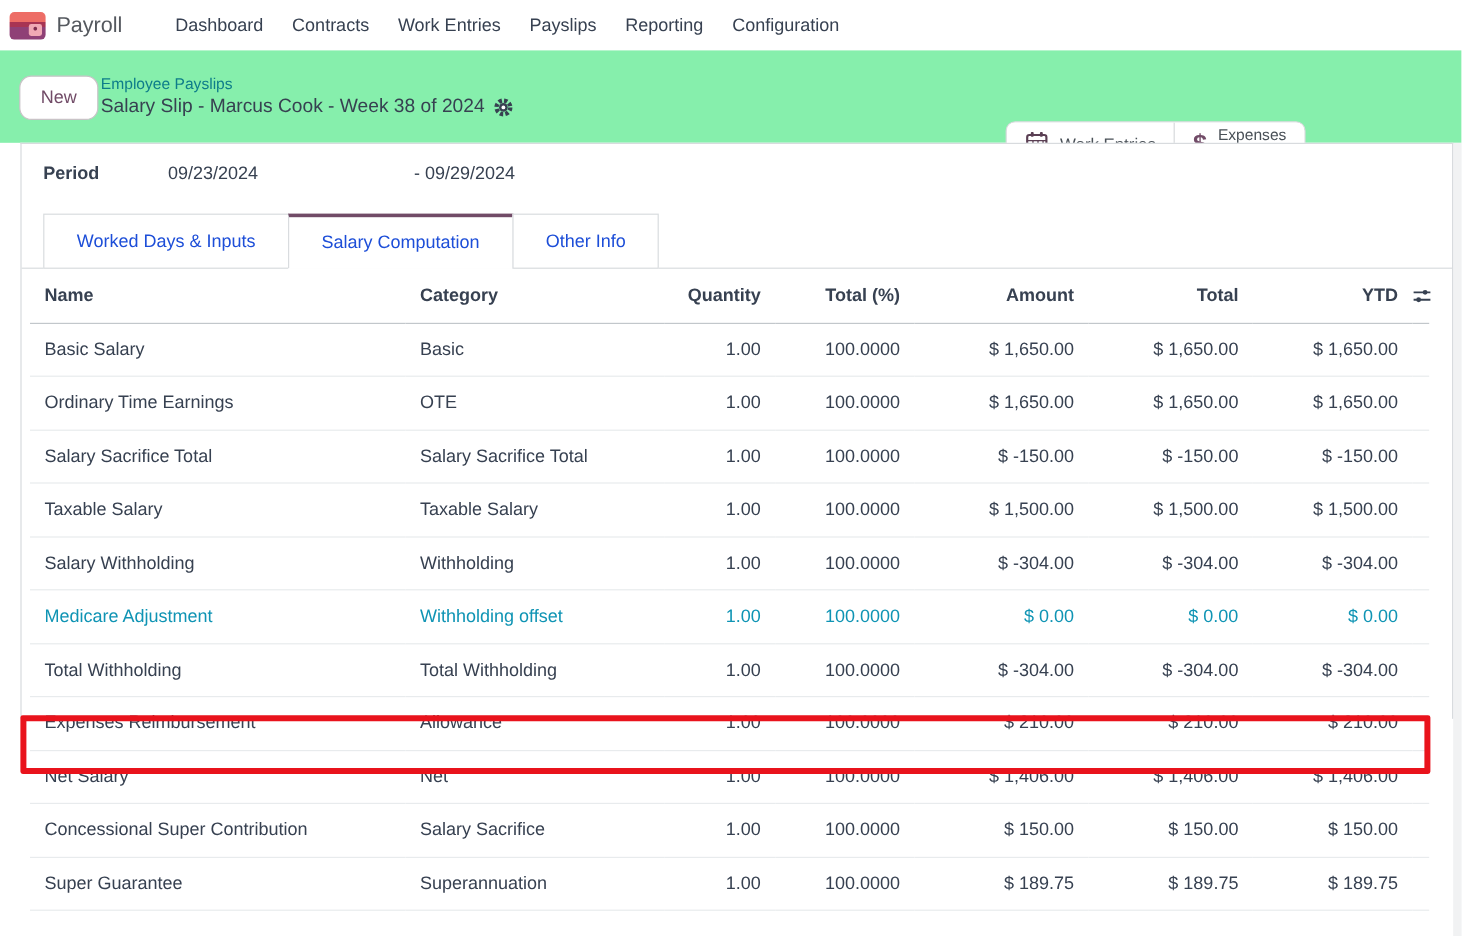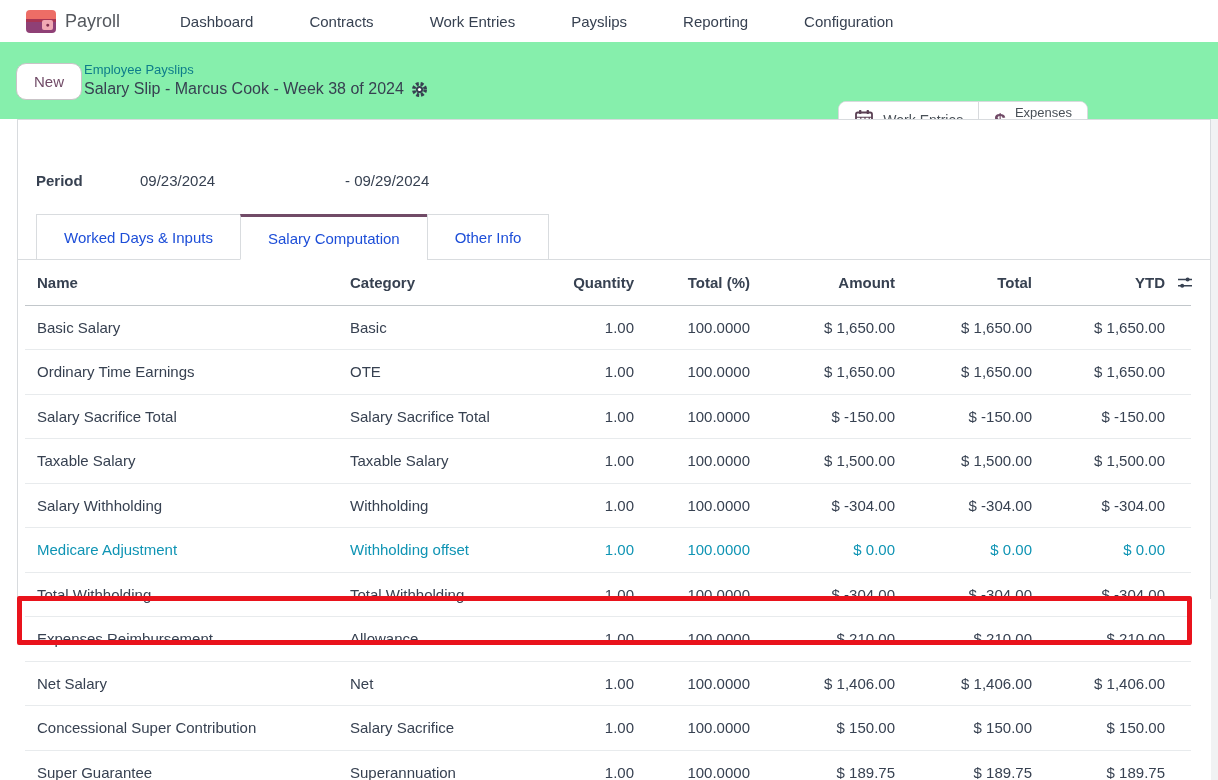--- a/index.html
+++ b/index.html
@@ -1,28 +1,28 @@
 <!DOCTYPE html>
 <html><head>
 <meta charset="utf-8">
 <style>
   * { margin:0; padding:0; box-sizing:border-box; }
   html,body { width:1218px; height:780px; background:#fff; overflow:hidden;
     font-family:"Liberation Sans","DejaVu Sans",sans-serif; color:#374151; }
 
   
-  .navbar { height:42px; display:flex; align-items:center; padding-left:26px; background:#fff; }
+  .navbar { height:42px; display:flex; align-items:center; padding-left:8px; background:#fff; }
   .app-logo { width:30px; height:23px; border-radius:4px; position:relative; overflow:hidden;
     background:linear-gradient(180deg,#ed6d66 0%,#ed6d66 38%,#a83453 38%,#a83453 54%,#8f4076 54%,#8f4076 100%);
     margin-right:9px; flex:0 0 auto; }
   .app-logo .badge-person { position:absolute; right:3px; bottom:3px; width:11px; height:10px;
     background:#f0a9b4; border-radius:2px; display:flex; align-items:center; justify-content:center;
     font-size:7px; color:#7e2d4e; line-height:1; }
   .brand { font-size:18px; color:#54585e; margin-right:32px; }
-  .nav-item { font-size:15px; color:#374151; text-decoration:none; margin:0 28px; cursor:pointer; white-space:nowrap; }
+  .nav-item { font-size:15px; color:#374151; text-decoration:none; margin:0 12px; cursor:pointer; white-space:nowrap; }
 
   
   .control-panel { position:relative; height:77px; background:#86efac; }
   .btn-new { position:absolute; left:16px; top:21px; height:37px; padding:0 17px;
     background:#fff; border:1px solid #c9c3c7; border-radius:10px;
     font-size:15px; color:#714B67; font-weight:500; cursor:pointer;
     font-family:"Liberation Sans",sans-serif; }
   .breadcrumb-block { position:absolute; left:84px; top:20px; }
   .breadcrumb-link { font-size:13px; font-weight:400; color:#0e7d8a; text-decoration:none; cursor:pointer; display:block; }
   .record-title { font-size:16px; color:#374151; margin-top:3px; display:flex; align-items:center; gap:7px; }
@@ -38,21 +38,21 @@
   .sb-stack span { font-size:13px; color:#495057; }
   .dollar-icon { font-size:21px; font-weight:700; color:#714B67; line-height:1; }
 
   
   .sheet { position:absolute; left:17px; top:119px; width:1194px; height:480px;
     background:#fff; border:1px solid #d8dbde; border-bottom:none; }
   .right-strip { position:absolute; right:0; top:119px; width:7px; height:661px; background:#f1f2f3; }
 
   .period-row { display:flex; margin:16px 0 0 18px; font-size:15px; align-items:baseline; }
   .period-label { width:104px; font-weight:700; color:#374151; }
-  .period-start { width:205px;margin-top:36px; }
+  .period-start { width:205px; }
   .period-end { }
 
   .tabs { display:flex; margin-top:25px; padding:0 18px; border-bottom:1px solid #d9dcdf; }
   .tab { height:46px; display:flex; align-items:center; padding:0 27px; font-size:15px; color:#1d4ed8;
     background:#fff; border:1px solid #d9dcdf; margin-bottom:-1px; margin-right:-1px; cursor:pointer; }
   .tab.active { border-top:3px solid #714B67; border-bottom:1px solid #fff; }
 
   
   table.o-list { margin-left:7px; width:1166px; border-collapse:collapse; table-layout:fixed; }
   table.o-list th { height:45px; font-size:15px; font-weight:600; color:#374151; text-align:left;

